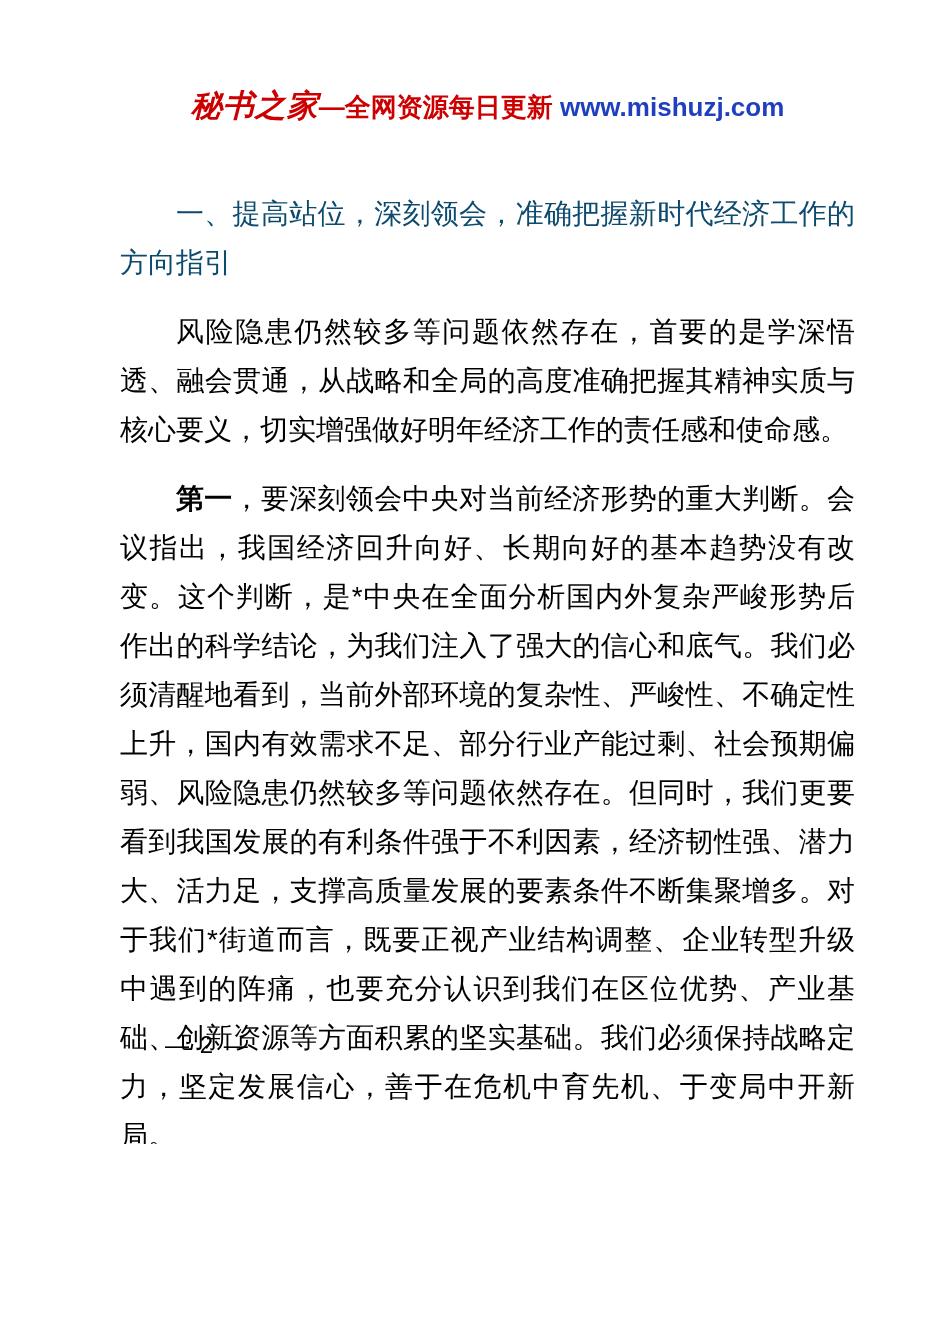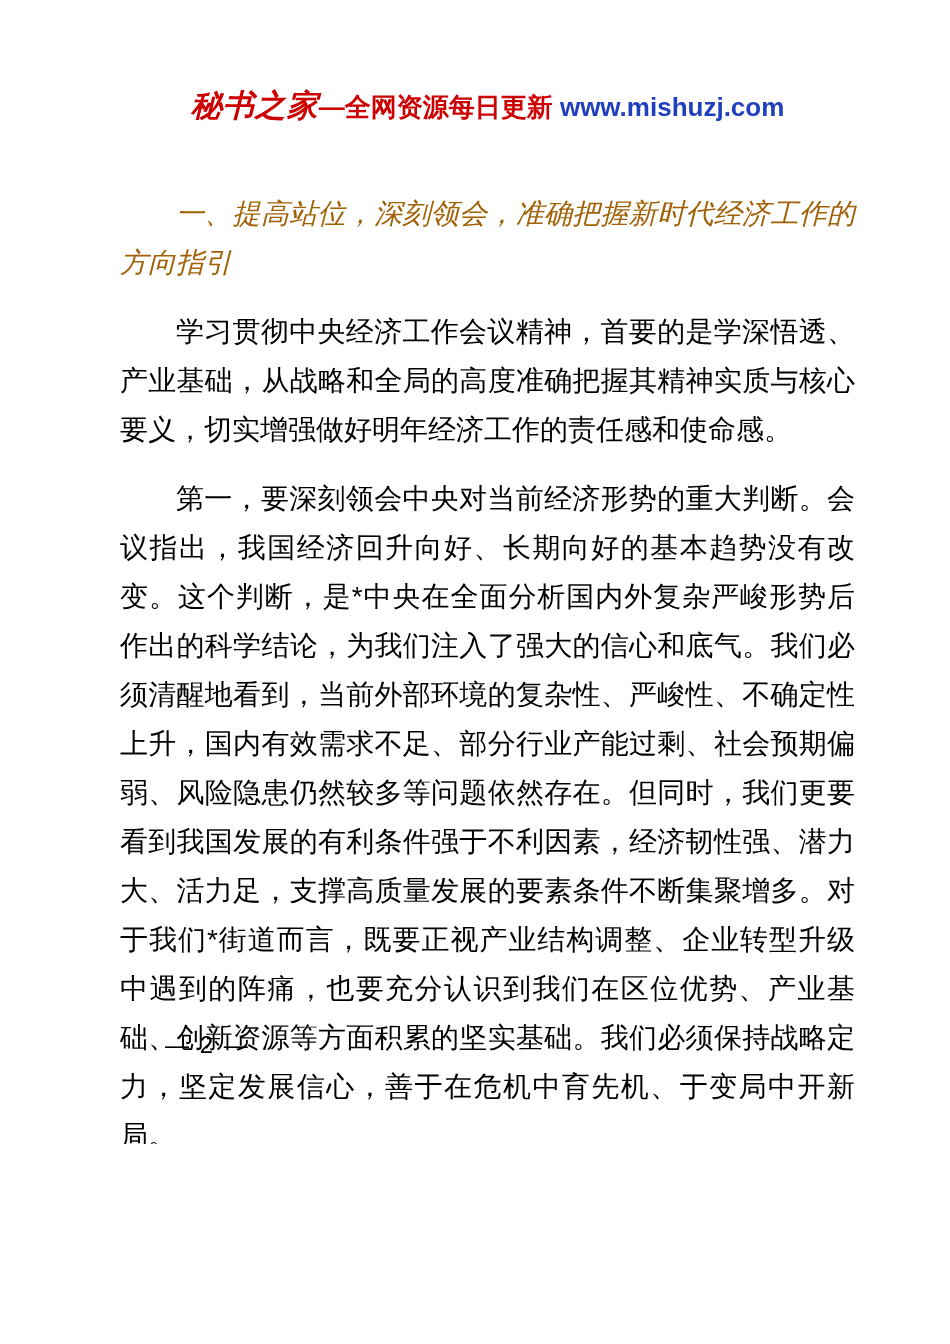--- a/index.html
+++ b/index.html
@@ -38,37 +38,36 @@
   .site-header .url {
     color: #1f3fbf;
     font-size: 26px;
     font-weight: bold;
     text-decoration: none;
     cursor: pointer;
   }
   .doc-heading {
     font-size: 28px;
     font-weight: 500;
-    color: #a16207;
+    color: #0c4a6e;
     line-height: 49px;
     margin: 0 0 20px 0;
     text-indent: 2em;
     text-align: justify;
-    font-style: italic;
   }
   .para {
     font-size: 28px;
     color: #000000;
     line-height: 49px;
     margin: 0 0 20px 0;
     text-indent: 2em;
     text-align: justify;
   }
   .para strong {
-    font-weight: normal;
+    font-weight: bold;
   }
   .page-footer {
     position: absolute;
     left: 165px;
     bottom: 85px;
     font-size: 24px;
     color: #000000;
     letter-spacing: 2px;
   }
 </style>
@@ -77,20 +76,20 @@
 
 <div class="page">
 
   <div class="site-header">
     <span class="brand">秘书之家</span><span class="tagline">—全网资源每日更新 </span><a class="url">www.mishuzj.com</a>
   </div>
 
   <div class="doc-body">
     <h1 class="doc-heading">一、提高站位，深刻领会，准确把握新时代经济工作的方向指引</h1>
     <div id="paragraphs">
-        <p class="para">学习贯彻中央经济工作会议精神，首要的是学深悟透、产业基础，从战略和全局的高度准确把握其精神实质与核心要义，切实增强做好明年经济工作的责任感和使命感。</p>
+        <p class="para">风险隐患仍然较多等问题依然存在，首要的是学深悟透、融会贯通，从战略和全局的高度准确把握其精神实质与核心要义，切实增强做好明年经济工作的责任感和使命感。</p>
         <p class="para"><strong>第一</strong>，要深刻领会中央对当前经济形势的重大判断。会议指出，我国经济回升向好、长期向好的基本趋势没有改变。这个判断，是*中央在全面分析国内外复杂严峻形势后作出的科学结论，为我们注入了强大的信心和底气。我们必须清醒地看到，当前外部环境的复杂性、严峻性、不确定性上升，国内有效需求不足、部分行业产能过剩、社会预期偏弱、风险隐患仍然较多等问题依然存在。但同时，我们更要看到我国发展的有利条件强于不利因素，经济韧性强、潜力大、活力足，支撑高质量发展的要素条件不断集聚增多。对于我们*街道而言，既要正视产业结构调整、企业转型升级中遇到的阵痛，也要充分认识到我们在区位优势、产业基础、创新资源等方面积累的坚实基础。我们必须保持战略定力，坚定发展信心，善于在危机中育先机、于变局中开新局。</p>
       </div>
   </div>
 
   <div class="page-footer">— 2 —</div>
 
 </div>
 
 </body></html>

